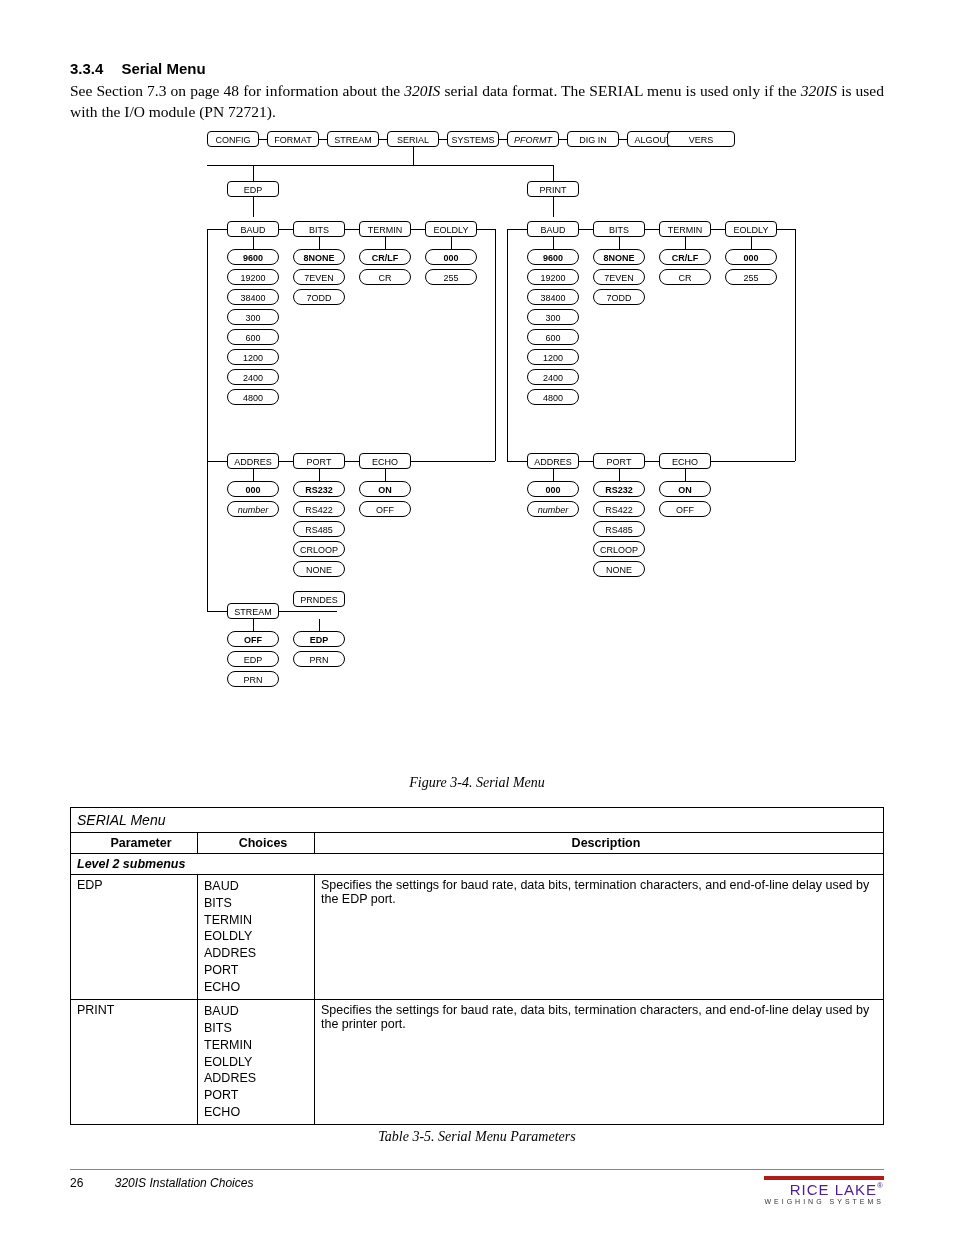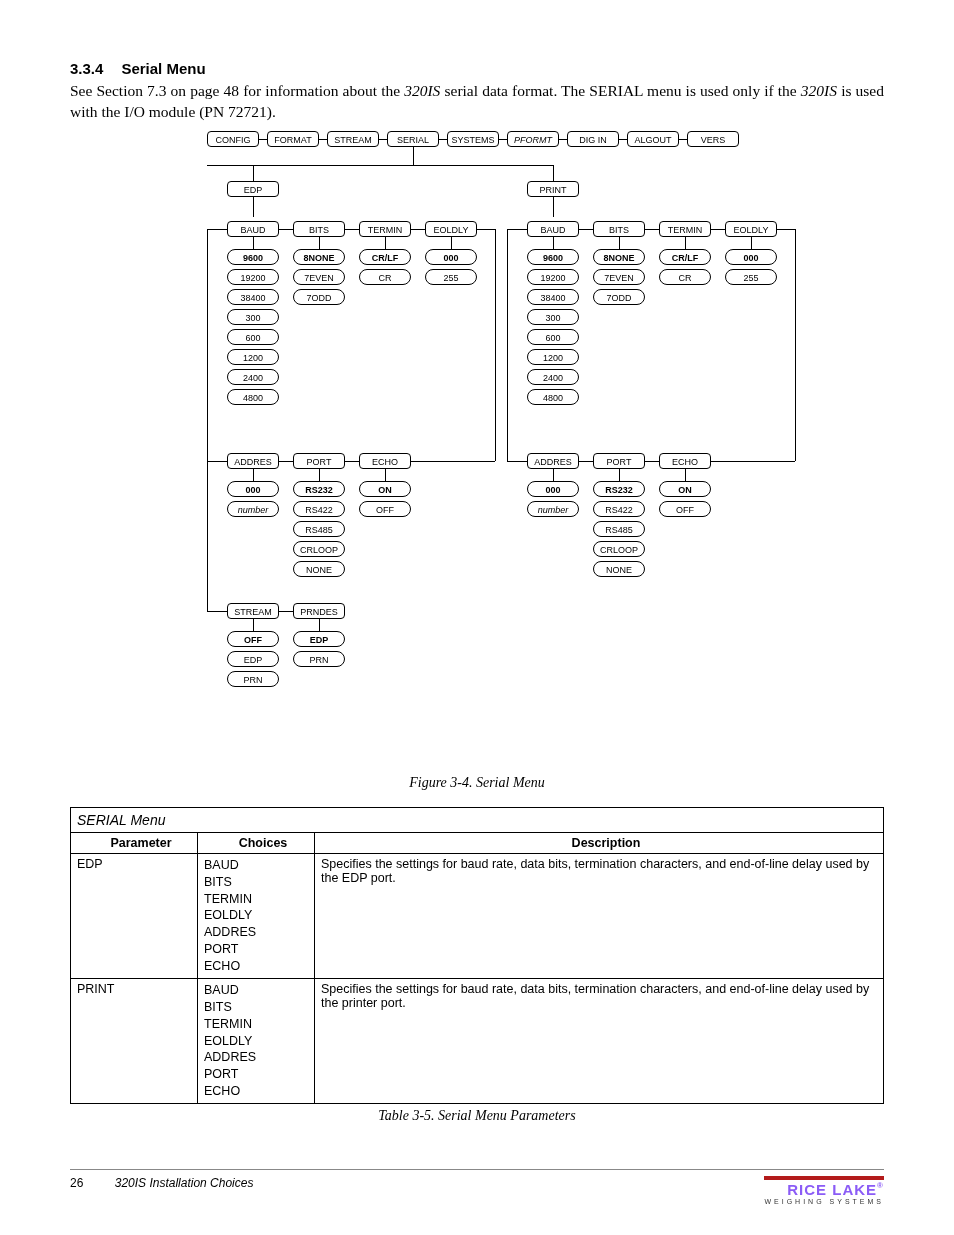--- a/index.html
+++ b/index.html
@@ -113,21 +113,21 @@
   .footer .page-info {
     font-size: 12px;
   }
   .footer .page-info .pn { font-weight: 400; margin-right: 28px; }
   .footer .page-info .doc { font-style: italic; }
   .brand {
     text-align: right;
     line-height: 1;
   }
   .brand .accent { height: 4px; width: 120px; background:#b31b1b; margin:0 0 2px auto; }
-  .brand .name { font-family: Arial, Helvetica, sans-serif; font-weight: 700; font-size: 15px; letter-spacing: 1px; color:#8b5cf6;}
+  .brand .name { font-family: Arial, Helvetica, sans-serif; font-weight: 400; font-size: 15px; letter-spacing: 1px; color:#4c1d95;}
   .brand .reg { font-size: 8px; vertical-align: top;}
   .brand .sub { font-size: 7px; letter-spacing: 3px; color:#333; margin-top:1px;}
 </style>
 </head>
 <body>
 
 <h3>
   <span class="sec-num">3.3.4</span><span>Serial Menu</span>
 </h3>
 
@@ -138,21 +138,21 @@
 <div class="diagram" id="diagram">
     <div class="line hline" style="left: 106px; top: 8px; width: 480px;"></div>
     <div class="node rect" style="left: 80px; top: 0px; width: 52px;">CONFIG</div>
     <div class="node rect" style="left: 140px; top: 0px; width: 52px;">FORMAT</div>
     <div class="node rect" style="left: 200px; top: 0px; width: 52px;">STREAM</div>
     <div class="node rect" style="left: 260px; top: 0px; width: 52px;">SERIAL</div>
     <div class="node rect" style="left: 320px; top: 0px; width: 52px;">SYSTEMS</div>
     <div class="node rect" style="left: 380px; top: 0px; width: 52px; font-style: italic;">PFORMT</div>
     <div class="node rect" style="left: 440px; top: 0px; width: 52px;">DIG IN</div>
     <div class="node rect" style="left: 500px; top: 0px; width: 52px;">ALGOUT</div>
-    <div class="node rect" style="left: 560px; top: 0px; width: 52px;">VERS</div>
+    <div class="node rect" style="left: 540px; top: 0px; width: 68px;">VERS</div>
     <div class="line vline" style="left: 286px; top: 16px; height: 18px;"></div>
     <div class="line hline" style="left: 80px; top: 34px; width: 340px;"></div>
     <div class="node rect" style="left: 100px; top: 50px; width: 52px;">EDP</div>
     <div class="line vline" style="left: 126px; top: 34px; height: 16px;"></div>
     <div class="node rect" style="left: 400px; top: 50px; width: 52px;">PRINT</div>
     <div class="line vline" style="left: 426px; top: 34px; height: 16px;"></div>
     <div class="line hline" style="left: 126px; top: 34px; width: 300px;"></div>
     <div class="line vline" style="left: 126px; top: 66px; height: 20px;"></div>
     <div class="line hline" style="left: 80px; top: 86px; width: 0px;"></div>
     <div class="line hline" style="left: 80px; top: 98px; width: 260px;"></div>
@@ -241,41 +241,44 @@
     <div class="node pill" style="left: 466px; top: 370px; width: 52px;">RS422</div>
     <div class="node pill" style="left: 466px; top: 390px; width: 52px;">RS485</div>
     <div class="node pill" style="left: 466px; top: 410px; width: 52px;">CRLOOP</div>
     <div class="node pill" style="left: 466px; top: 430px; width: 52px;">NONE</div>
     <div class="node pill bold-txt" style="left: 532px; top: 350px; width: 52px;">ON</div>
     <div class="node pill" style="left: 532px; top: 370px; width: 52px;">OFF</div>
     <div class="line vline" style="left: 80px; top: 330px; height: 150px;"></div>
     <div class="line hline" style="left: 80px; top: 480px; width: 130px;"></div>
     <div class="node rect" style="left: 100px; top: 472px; width: 52px;">STREAM</div>
     <div class="line vline" style="left: 126px; top: 488px; height: 12px;"></div>
-    <div class="node rect" style="left: 166px; top: 472px; width: 52px;">PRNDES</div>
+    <div class="node rect" style="left: 166px; top: 460px; width: 52px;">PRNDES</div>
     <div class="line vline" style="left: 192px; top: 488px; height: 12px;"></div>
     <div class="node pill bold-txt" style="left: 100px; top: 500px; width: 52px;">OFF</div>
     <div class="node pill" style="left: 100px; top: 520px; width: 52px;">EDP</div>
     <div class="node pill" style="left: 100px; top: 540px; width: 52px;">PRN</div>
     <div class="node pill bold-txt" style="left: 166px; top: 500px; width: 52px;">EDP</div>
     <div class="node pill" style="left: 166px; top: 520px; width: 52px;">PRN</div>
   </div>
 
 <div class="caption">Figure 3-4. Serial Menu</div>
 
 <table class="params">
   <tbody>
       <tr class="title-row">
         <td colspan="3">SERIAL Menu</td>
       </tr>
   <tr class="hdr">
     <th style="width:100px;">Parameter</th>
     <th style="width:90px;">Choices</th>
     <th>Description</th>
   </tr>
+  <tr class="section-row">
+        <td colspan="3">Level 2 submenus</td>
+      </tr>
   <tr>
     <td>EDP</td>
     <td id="choices0">
           <div class="choice-line">BAUD</div>
           <div class="choice-line">BITS</div>
           <div class="choice-line">TERMIN</div>
           <div class="choice-line">EOLDLY</div>
           <div class="choice-line">ADDRES</div>
           <div class="choice-line">PORT</div>
           <div class="choice-line">ECHO</div>

